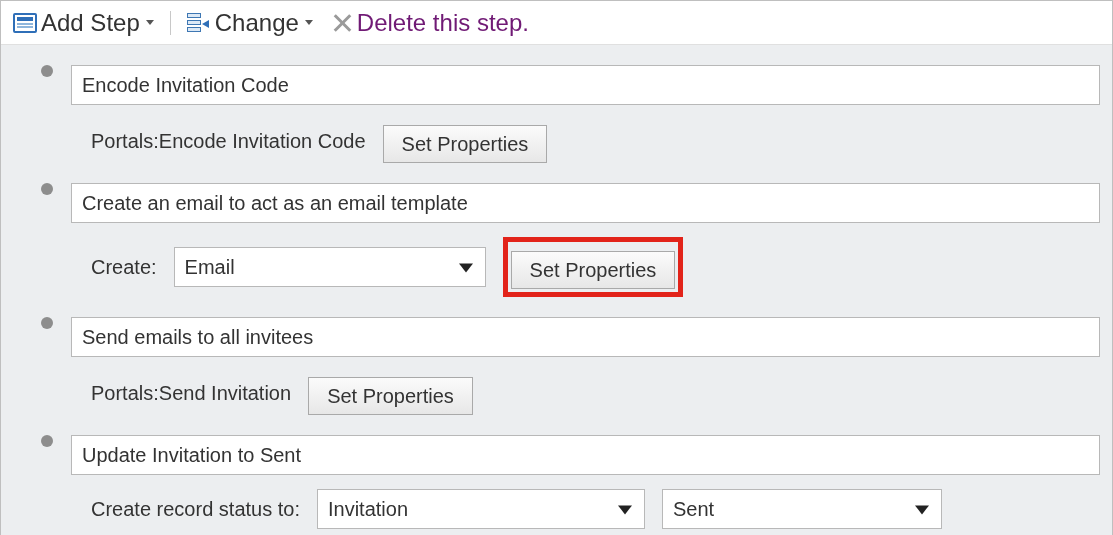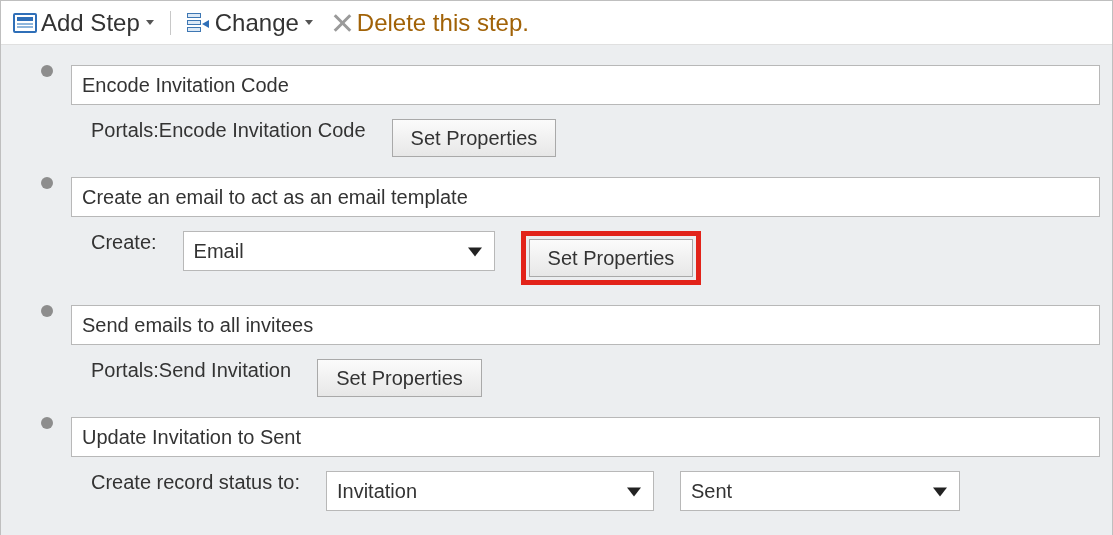--- a/index.html
+++ b/index.html
@@ -27,21 +27,21 @@
   }
   .tb-btn {
     display: flex;
     align-items: center;
     gap: 4px;
     padding: 2px 6px;
     cursor: pointer;
     color: #333;
     font-size: 24px;
   }
-  .tb-btn.disabled { color: #a16207; cursor: default; }
+  .tb-btn.disabled { color: #701a75; cursor: default; }
   .tb-sep {
     width: 1px; height: 24px;
     background: #c8c8c8;
     margin: 0 4px;
   }
   .dd-arrow {
     display: inline-block;
     width: 0; height: 0;
     border-left: 4px solid transparent;
     border-right: 4px solid transparent;
@@ -111,37 +111,39 @@
     height: 40px;
     border: 1px solid #b8b8b8;
     background: #fff;
     padding: 0 10px;
     font-size: 20px;
     font-family: inherit;
     color: #333;
   }
   .step-detail {
     display: flex;
-    gap: 26px;
+    align-items: center;
+    gap: 17px;
     padding: 14px 0 14px 78px;
     flex-wrap: wrap;
   }
   .lbl {
     font-size: 20px;
     color: #333;
   }
   .btn {
     height: 38px;
     padding: 0 18px;
     font-size: 20px;
     font-family: inherit;
     background: linear-gradient(#fbfbfb, #e7e7e7);
     border: 1px solid #a9a9a9;
     color: #333;
     cursor: pointer;
+    margin-top: 6px;
   }
   .select-like {
     position: relative;
     height: 40px;
     border: 1px solid #b8b8b8;
     background: #fff;
     display: flex;
     align-items: center;
     padding: 0 38px 0 10px;
     font-size: 20px;

